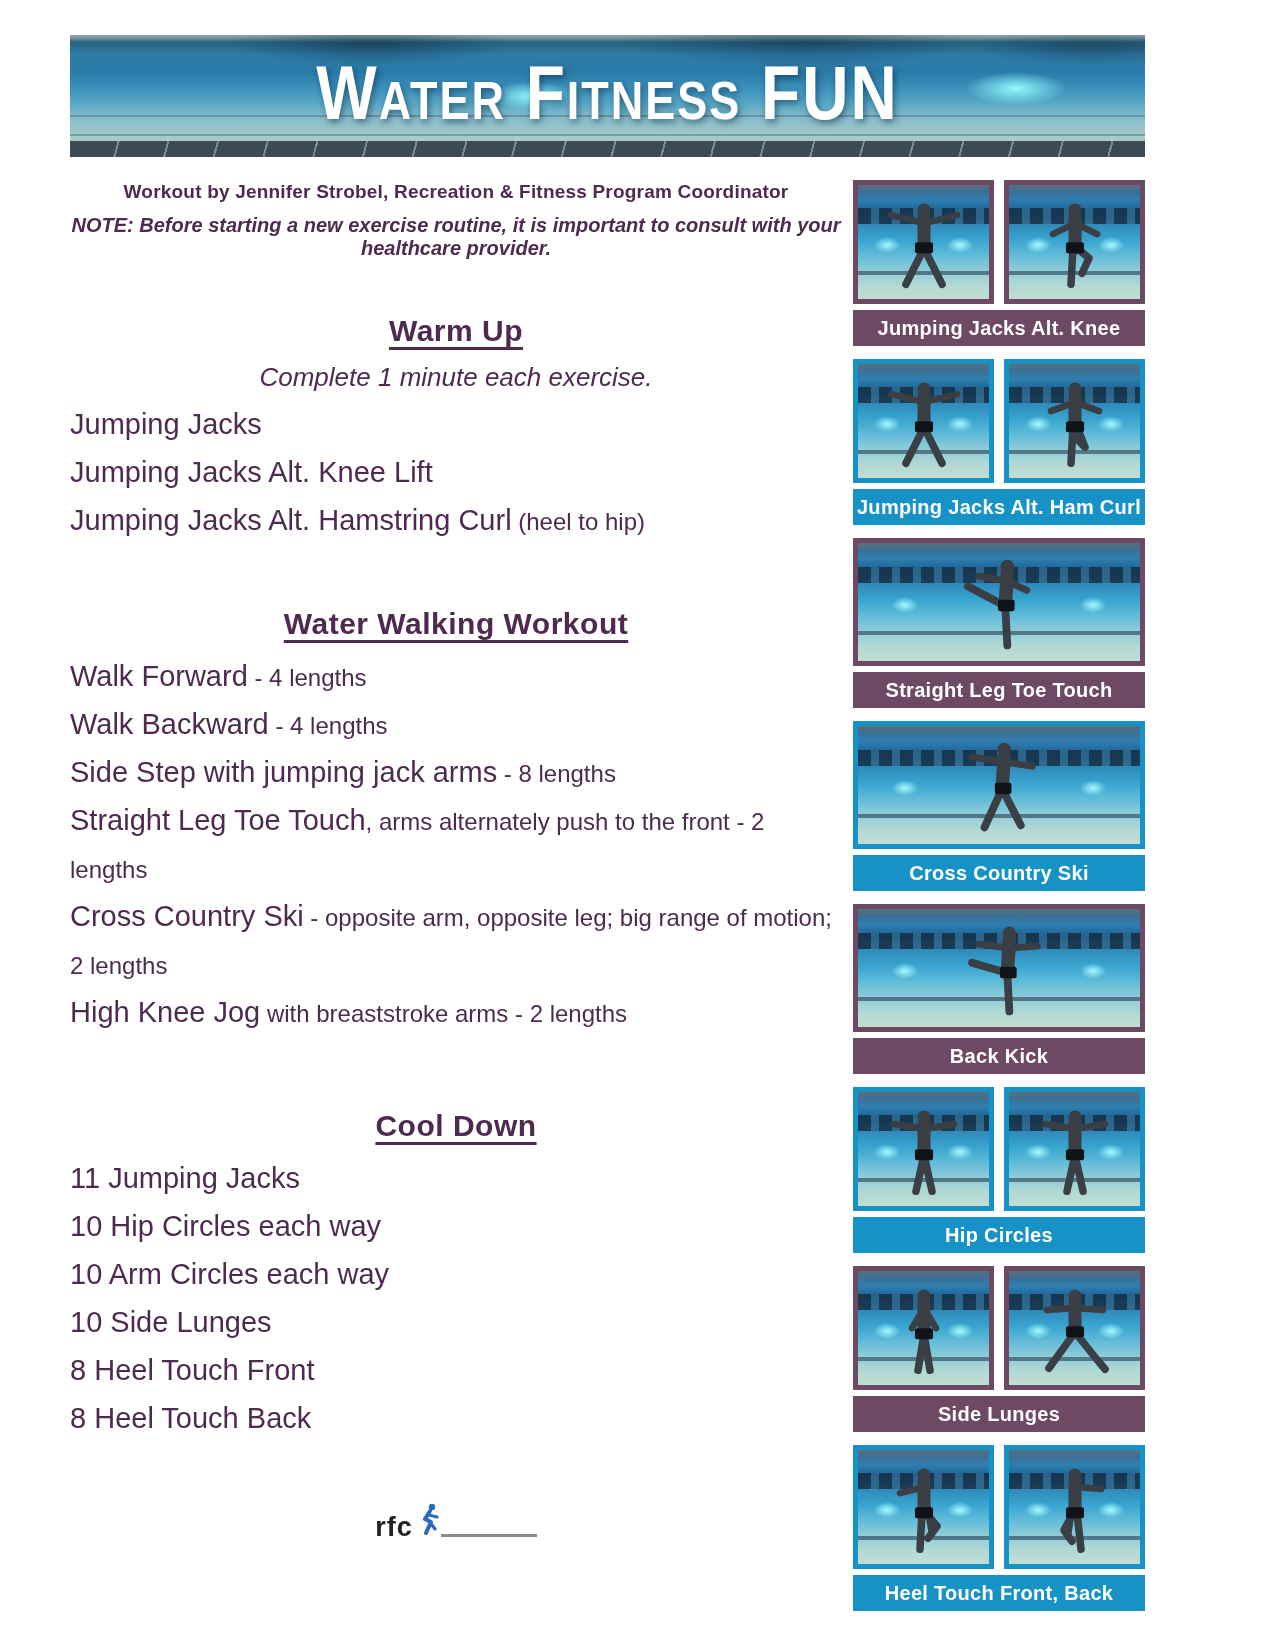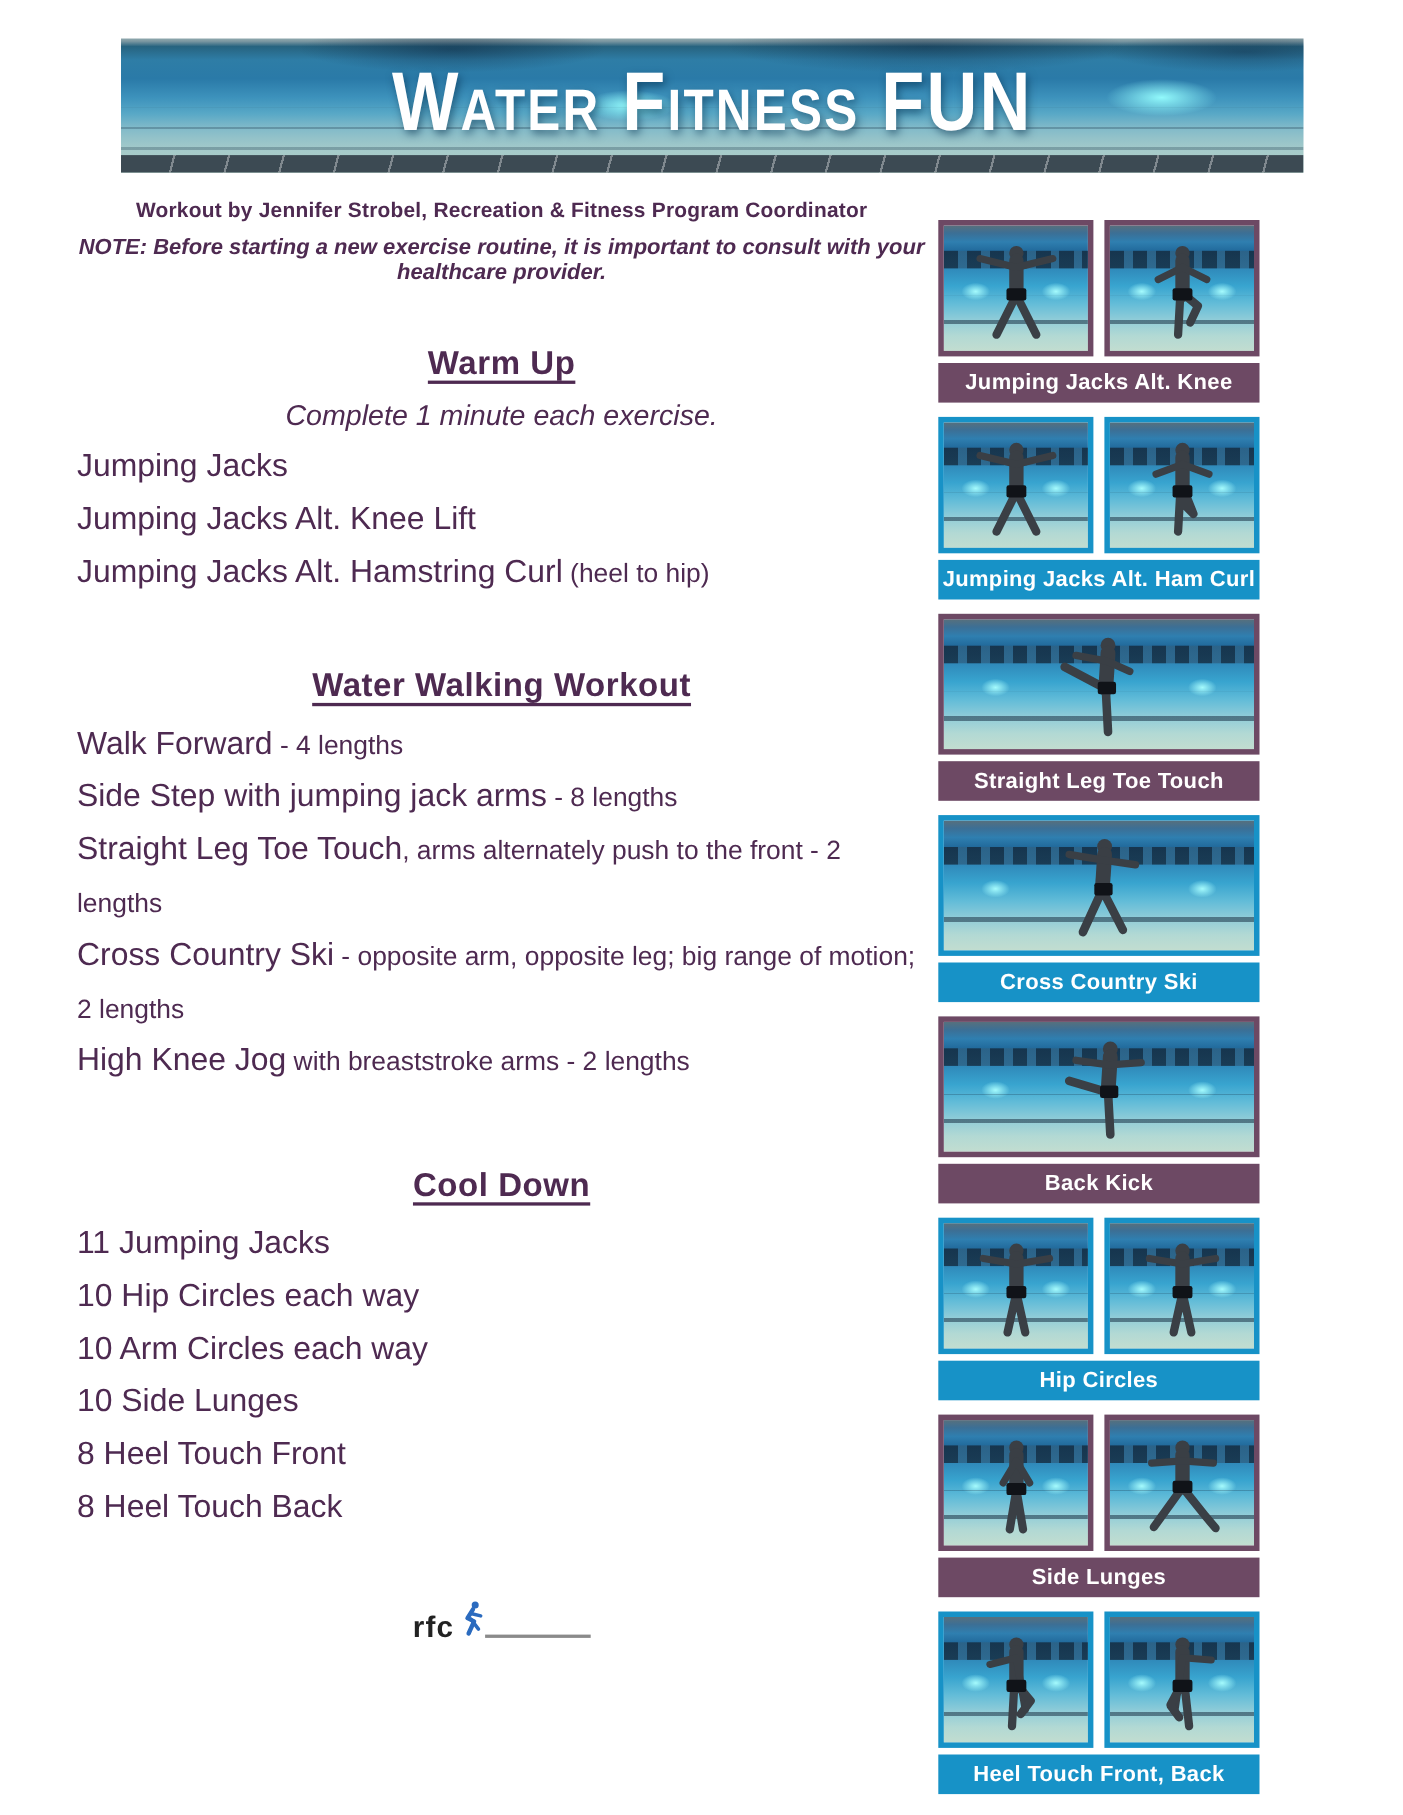--- a/index.html
+++ b/index.html
@@ -8,34 +8,34 @@
 
   
   .banner{position:absolute;left:70px;top:35px;width:1075px;height:122px;overflow:hidden;
     background:
       radial-gradient(60px 20px at 43% 50%, rgba(150,255,255,.95), rgba(150,255,255,0) 70%),
       radial-gradient(72px 24px at 88% 44%, rgba(150,255,255,.95), rgba(150,255,255,0) 70%),
       radial-gradient(200px 30px at 28% 8%, rgba(10,30,55,.45), transparent 70%),
       radial-gradient(260px 34px at 68% 6%, rgba(10,30,55,.40), transparent 70%),
       radial-gradient(180px 26px at 95% 10%, rgba(10,30,55,.40), transparent 70%),
       linear-gradient(180deg,#8fa8ad 0%,#7d98a2 2%,#27637f 6%,#2e7da6 16%,#2a7aa8 30%,
-        #3d92bc 44%,#58a8c6 56%,#7fb9c9 66%,#93c2c9 74%,#a6cbca 84%,#abccc4 100%); margin-left: 40px;}
+        #3d92bc 44%,#58a8c6 56%,#7fb9c9 66%,#93c2c9 74%,#a6cbca 84%,#abccc4 100%);}
   .banner-lines{position:absolute;left:0;top:52%;width:100%;height:36%;
       background:repeating-linear-gradient(180deg, transparent 0 17px, rgba(30,60,80,.30) 17px 19px);}
   .banner-gutter{position:absolute;left:0;bottom:0;width:100%;height:16px;background:#3c4a53;
       background-image:repeating-linear-gradient(105deg, transparent 0 46px, rgba(255,255,255,.35) 46px 48px);}
   .banner h1{position:relative;margin:14px 0 0;text-align:center;color:#ffffff;
       font-variant:small-caps;font-weight:bold;font-size:64px;letter-spacing:2px;
       transform:scaleY(1.18);transform-origin:top;
       text-shadow:2px 3px 7px rgba(0,40,70,.55);}
 
   
   .content{position:absolute;left:70px;top:160px;width:1075px;display:flex;gap:11px;}
   .main-col{width:772px;flex:none;}
-  .sidebar{width:292px;flex:none;margin-top:40px;display:flex;flex-direction:column;gap:13px;}
+  .sidebar{width:292px;flex:none;margin-top:20px;display:flex;flex-direction:column;gap:13px;}
 
   
   .byline{margin:21px 0 0;text-align:center;font-size:19px;font-weight:bold;letter-spacing:.2px;}
   .note{margin:11px 0 0;text-align:center;font-size:20px;font-weight:bold;font-style:italic;}
   section h2{margin:12px;text-align:center;font-size:30px;font-weight:800;letter-spacing:.5px;
       text-decoration:underline;text-decoration-thickness:2.5px;text-underline-offset:6px;}
   .sec-warmup{margin-top:54px;}
   .sec-walking{margin-top:62px;}
   .sec-cooldown{margin-top:72px;}
   .subtitle{margin:14px 0 2px;text-align:center;font-size:26px;font-style:italic;}
@@ -106,20 +106,21 @@
           </ul>
       </section>
 
       <section class="sec-walking">
         <h2>Water Walking Workout</h2>
 
         <ul class="items">
 
             <li class="item"><span class="iname">Walk Forward</span><span class="idetail"> - 4 lengths</span></li>
 
+            <li class="item"><span class="iname">Walk Backward</span><span class="idetail"> - 4 lengths</span></li>
 
             <li class="item"><span class="iname">Side Step with jumping jack arms</span><span class="idetail"> - 8 lengths</span></li>
 
             <li class="item"><span class="iname">Straight Leg Toe Touch</span><span class="idetail">, arms alternately push to the front - 2 lengths</span></li>
 
             <li class="item"><span class="iname">Cross Country Ski</span><span class="idetail"> -  opposite arm, opposite leg;  big range of motion; 2 lengths</span></li>
 
             <li class="item"><span class="iname">High Knee Jog</span><span class="idetail"> with breaststroke arms - 2 lengths</span></li>
 
 

